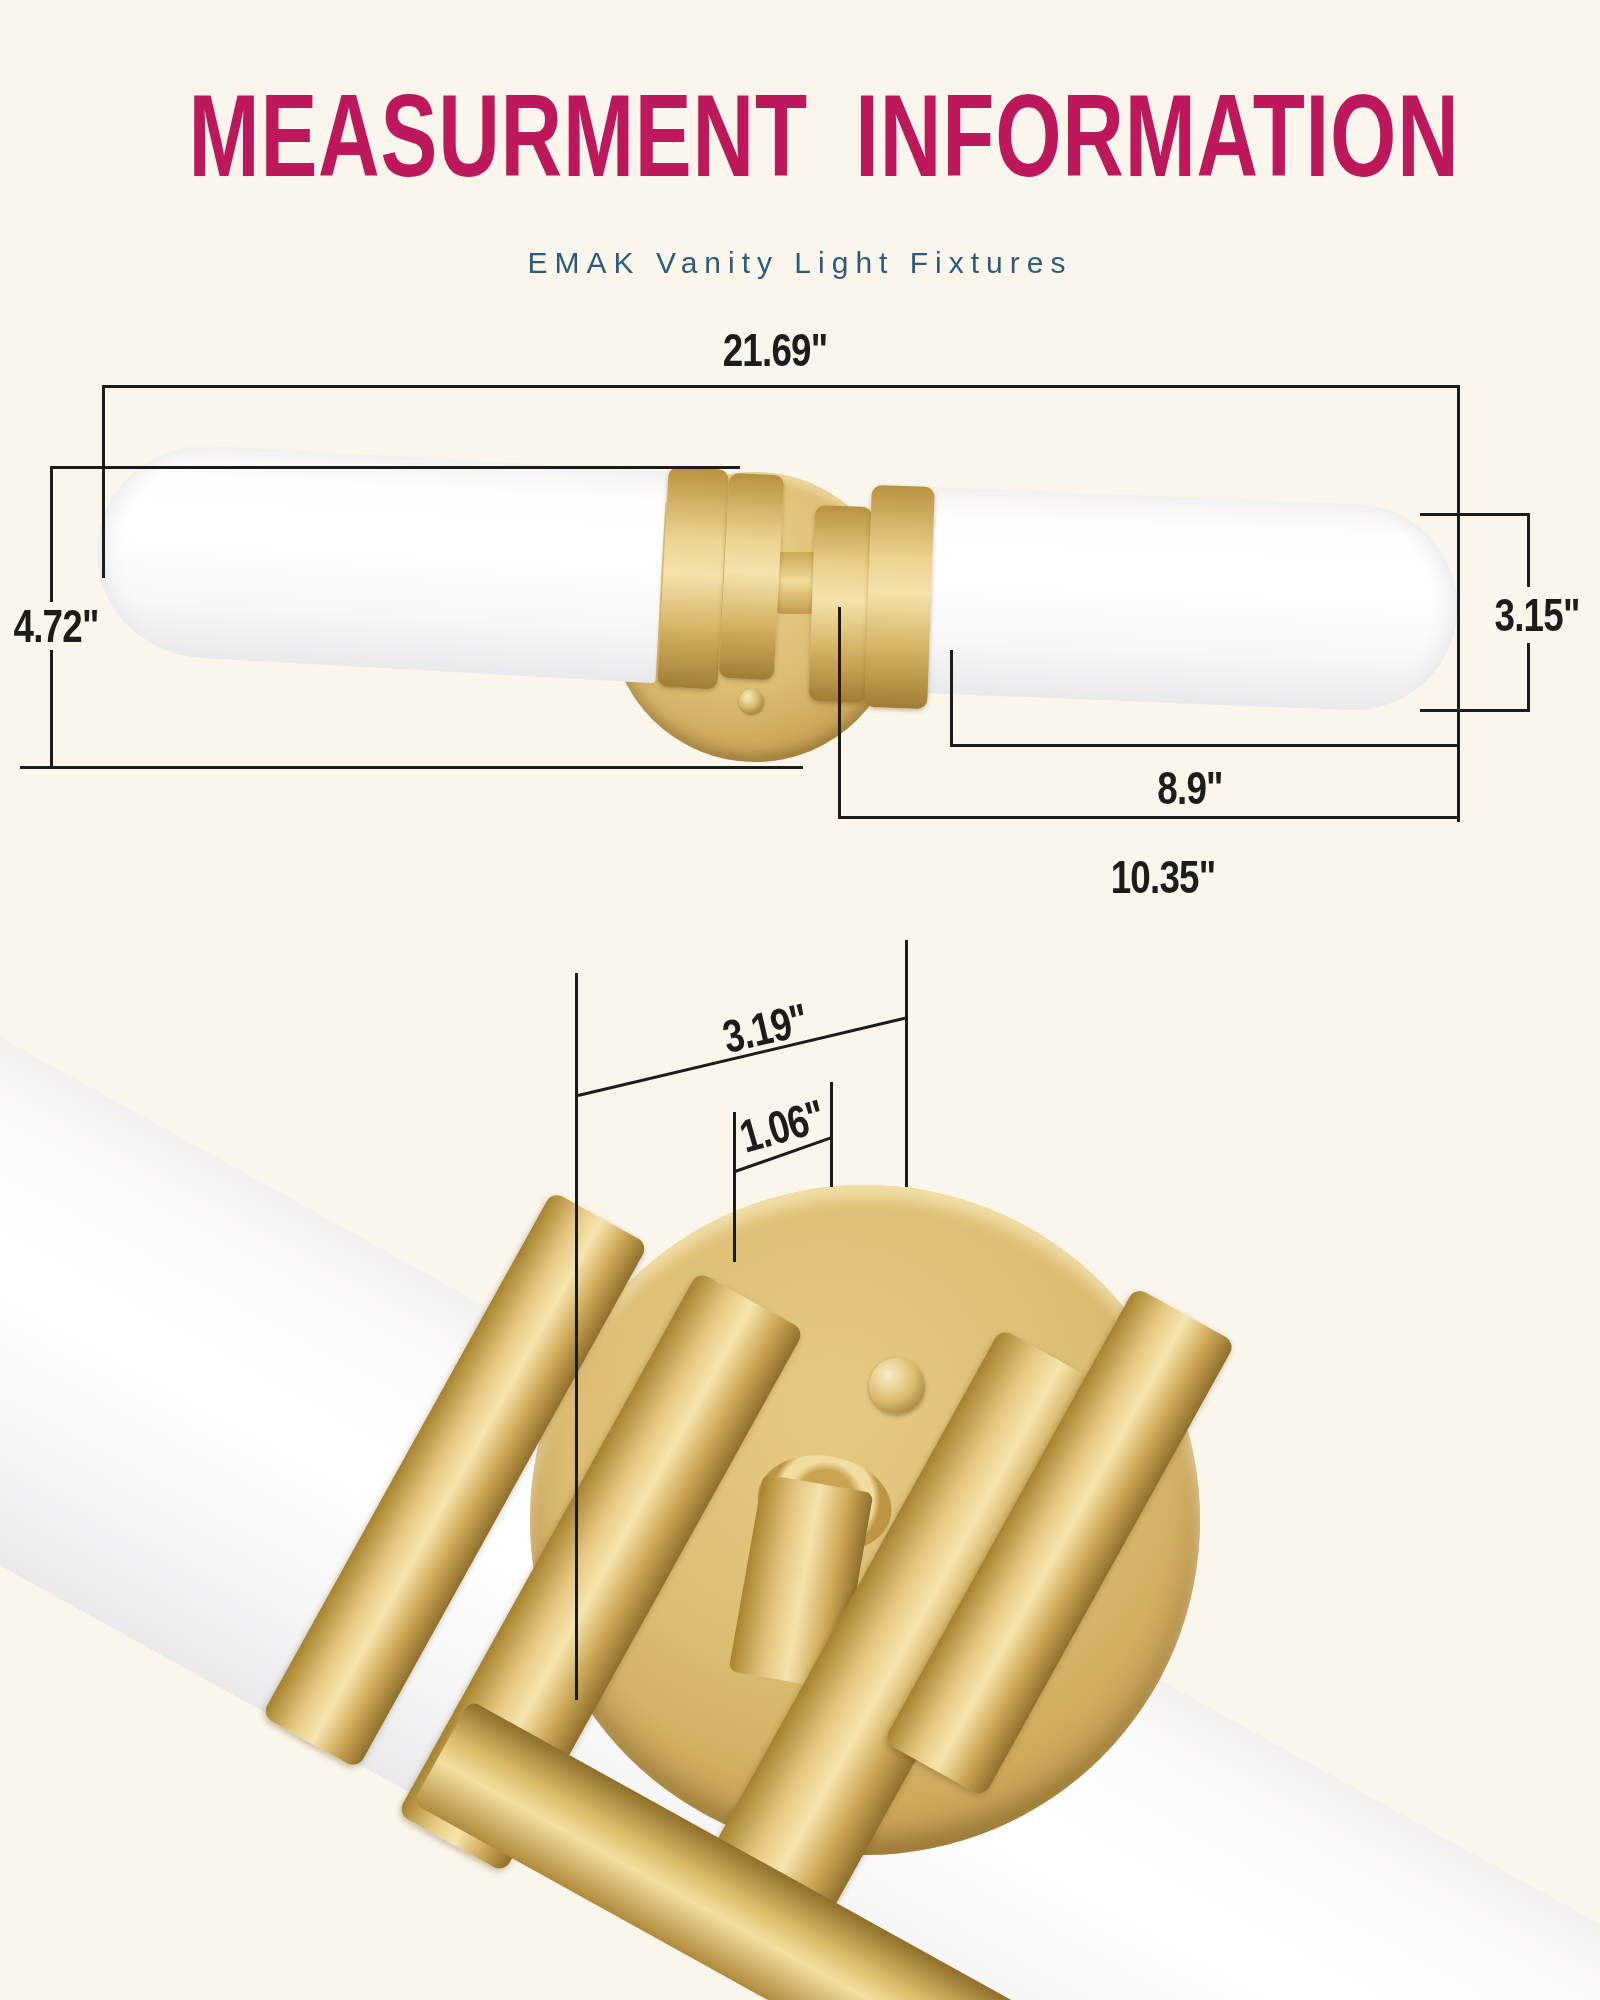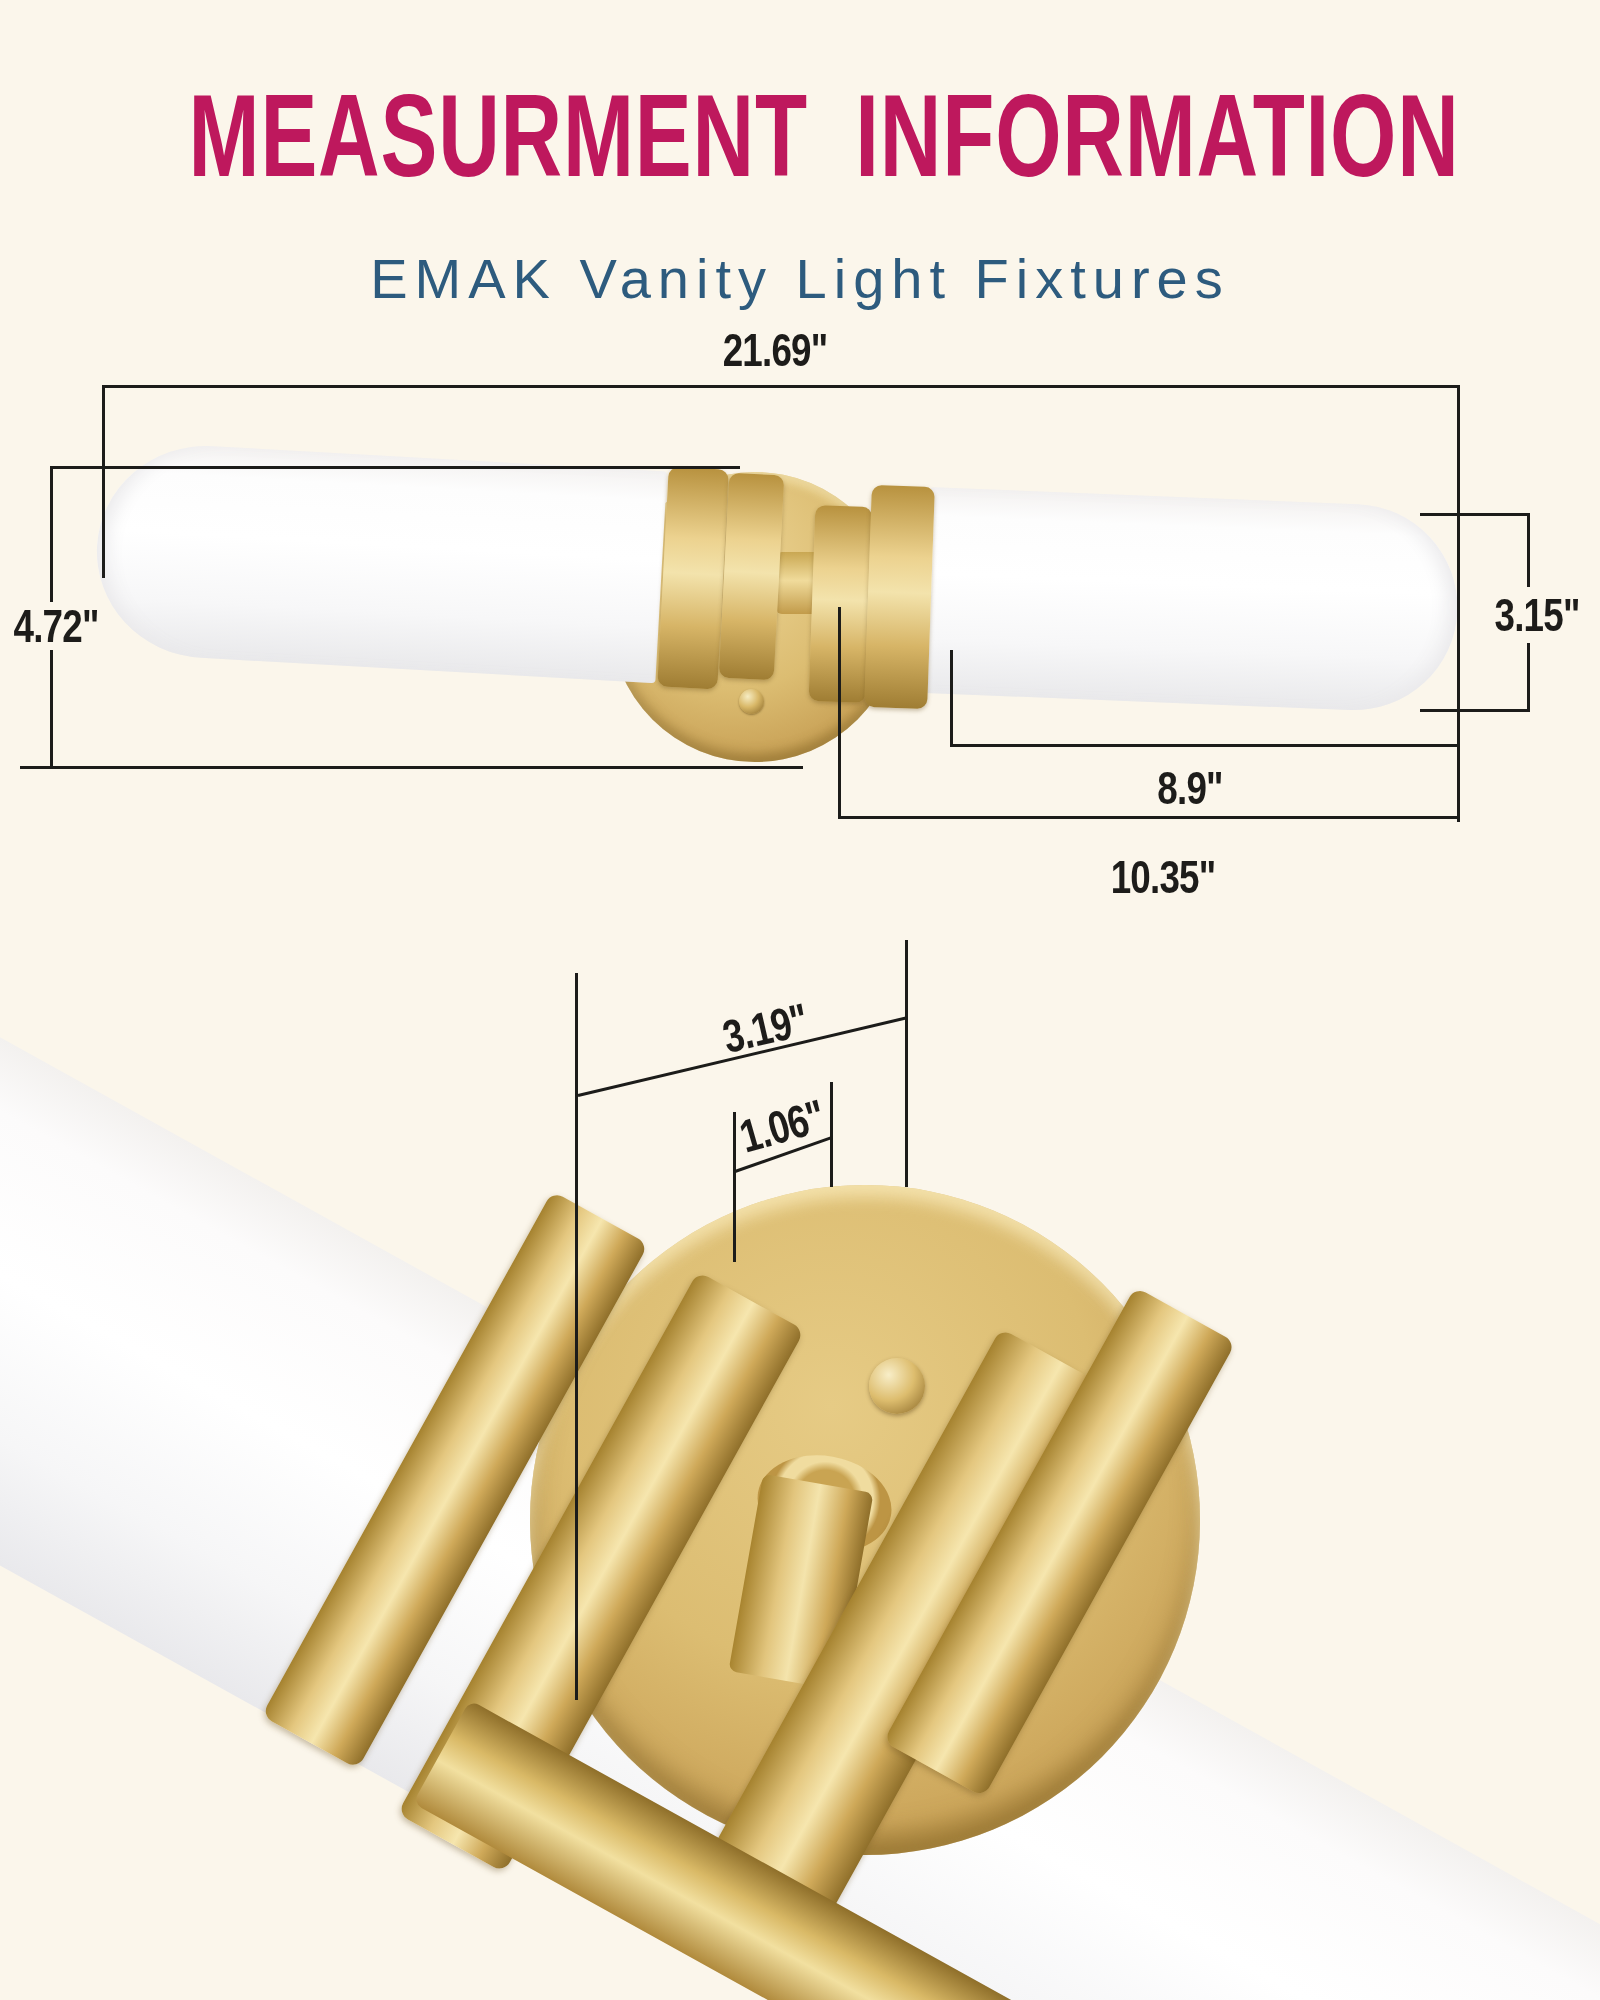--- a/index.html
+++ b/index.html
@@ -22,21 +22,21 @@
   .title-inner{
     display:inline-block;
     transform:scale(0.82,1.12);
     letter-spacing:1px;
     word-spacing:28px;
   }
   .subtitle{
     position:absolute;left:0;top:246px;width:1600px;
     text-align:center;
     color:#2D5B7E;
-    font-weight:400;font-size:56px;
+    font-weight:400;font-size:30px;
     letter-spacing:7px;
     white-space:nowrap;
   }
   
   .hline,.vline,.sline{position:absolute;background:#1C1C1A;}
   .hline{height:3px;}
   .vline{width:3px;}
   .sline{height:3px;transform-origin:0 50%;}
   .dim-label{
     position:absolute;

